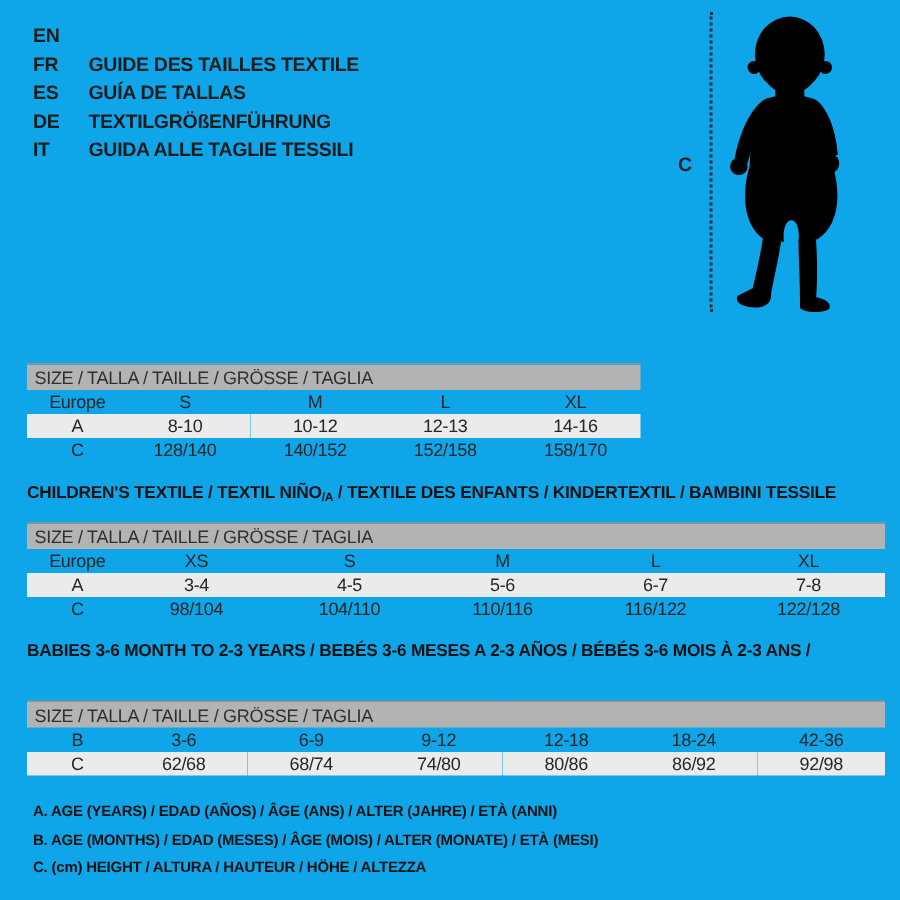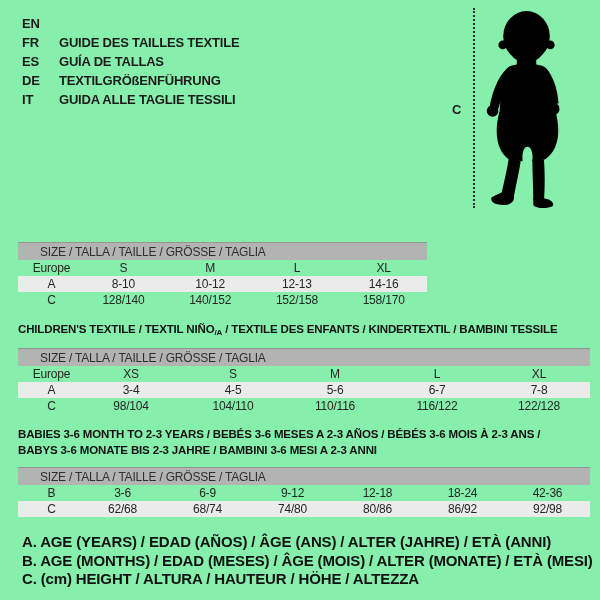--- a/index.html
+++ b/index.html
@@ -1,16 +1,16 @@
 <!DOCTYPE html>
 <html><head>
 <meta charset="utf-8">
 <style>
   html,body{margin:0;padding:0;background:#ffffff;}
-  #canvas{position:relative;width:600px;height:600px;background:#86efac;overflow:hidden;
+  #canvas{position:relative;width:600px;height:600px;background:#0ea5e9;overflow:hidden;
           font-family:"Liberation Sans","DejaVu Sans",sans-serif;color:#1b1b1b;
           font-stretch:condensed;}
   
   .lang-list{position:absolute;left:22px;top:14px;}
   .lang-row{display:flex;height:19px;align-items:center;}
   .lang-code{width:37px;font-size:13px;font-weight:700;letter-spacing:-0.2px;}
   .lang-title{font-size:13px;font-weight:700;letter-spacing:-0.2px;white-space:nowrap;}
   
   .measure-line{position:absolute;left:473px;top:8px;height:200px;width:0;
                 border-left:2px dotted #2d2d2d;}
@@ -18,27 +18,27 @@
   .baby-svg{position:absolute;left:479px;top:9px;}
   
   .tbl-title{position:absolute;left:18px;font-size:11.5px;font-weight:700;
              letter-spacing:-0.15px;white-space:nowrap;line-height:16px;color:#111;}
   .sub{font-size:8px;vertical-align:-2px;}
   
   .size-table{position:absolute;left:18px;border-collapse:collapse;table-layout:fixed;
               font-size:12px;color:#262626;letter-spacing:-0.2px;}
   .size-table td{padding:0;height:16px;vertical-align:middle;overflow:hidden;white-space:nowrap;}
   .size-table tr.hdr td{height:17px;background:#b3b3b3;border-top:1px solid #949494;
-                        color:#2f2f2f;padding-left:22px;text-align:left;}
+                        color:#2f2f2f;padding-left:5px;text-align:left;}
   .size-table td.lbl{text-align:center;padding-left:5px;}
   .size-table td.val{text-align:center;}
   .size-table tr.shade td{background:#ebebeb;}
   
   .footnotes{position:absolute;left:22px;top:533px;}
-  .footnote{font-size:15px;font-weight:700;letter-spacing:-0.15px;line-height:18.5px;
+  .footnote{font-size:10px;font-weight:700;letter-spacing:-0.15px;line-height:18.5px;
             white-space:nowrap;color:#111;}
 </style>
 </head>
 <body>
 
 <div id="canvas">
 
   <div class="lang-list">
     <div class="lang-row">
       <span class="lang-code">EN</span>
@@ -159,21 +159,20 @@
       <td class="val">104/110</td>
       <td class="val">110/116</td>
       <td class="val">116/122</td>
       <td class="val">122/128</td>
     </tr>
   </tbody>
     </table>
 
   <div class="tbl-title" style="top:426px;">
     <div>BABIES 3-6 MONTH TO 2-3 YEARS / BEBÉS 3-6 MESES A 2-3 AÑOS / BÉBÉS 3-6 MOIS À 2-3 ANS /</div>
-    <div>BABYS 3-6 MONATE BIS 2-3 JAHRE / BAMBINI 3-6 MESI A 2-3 ANNI</div>
   </div>
 
   <table class="size-table" style="top:467px;width:572px;">
     <colgroup>
         <col style="width:62px">
         <col>
         <col>
         <col>
         <col>
         <col>

